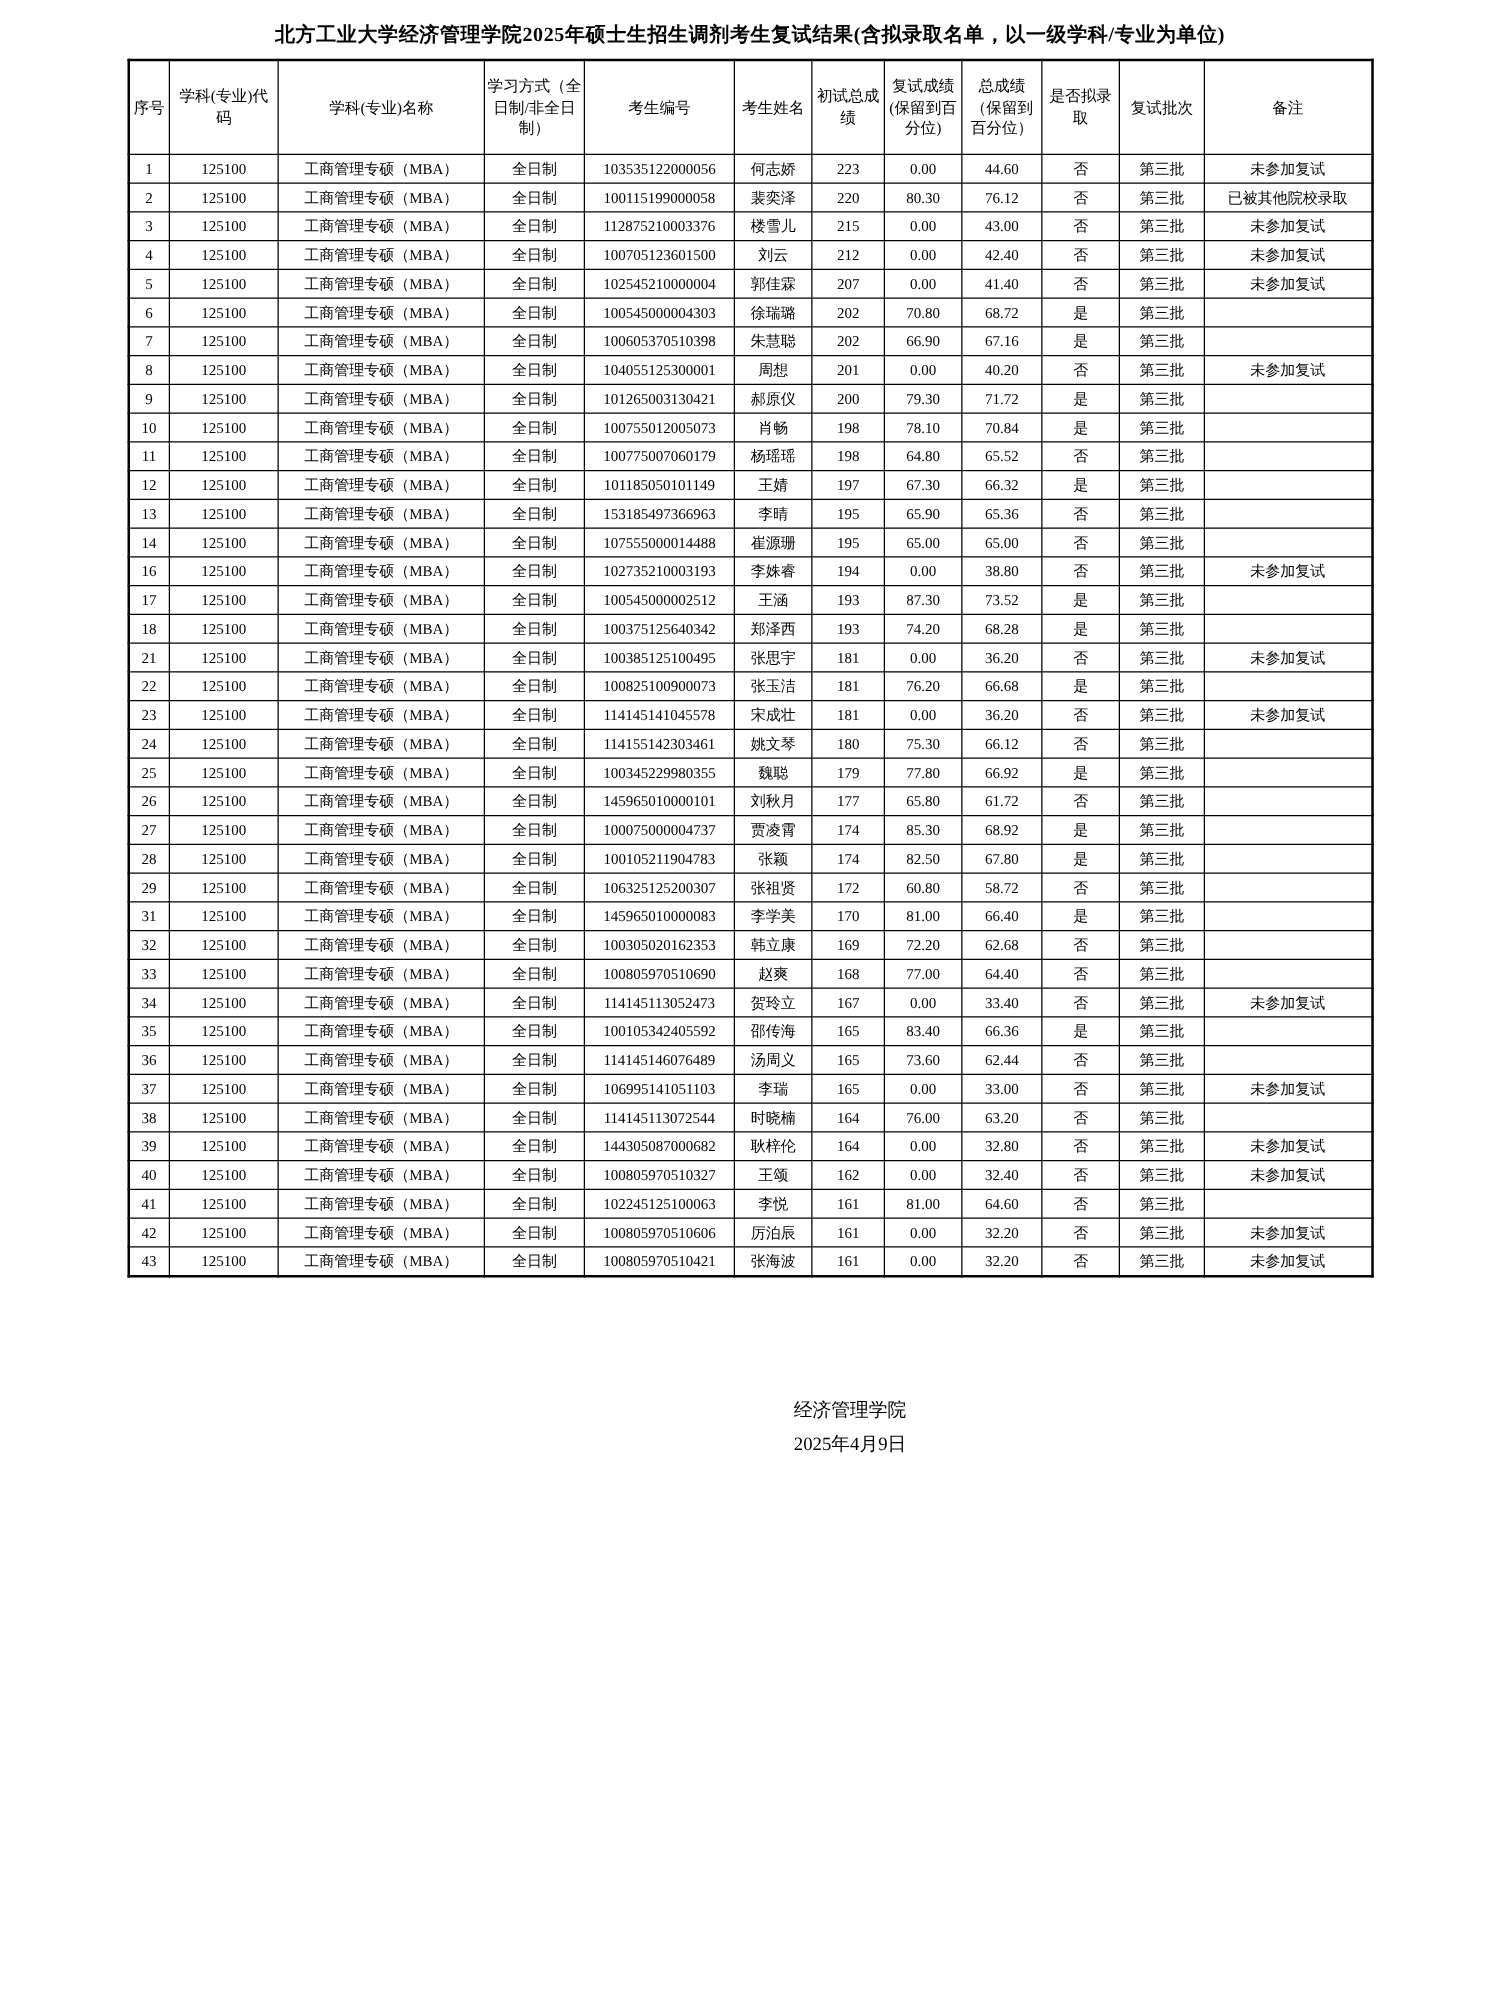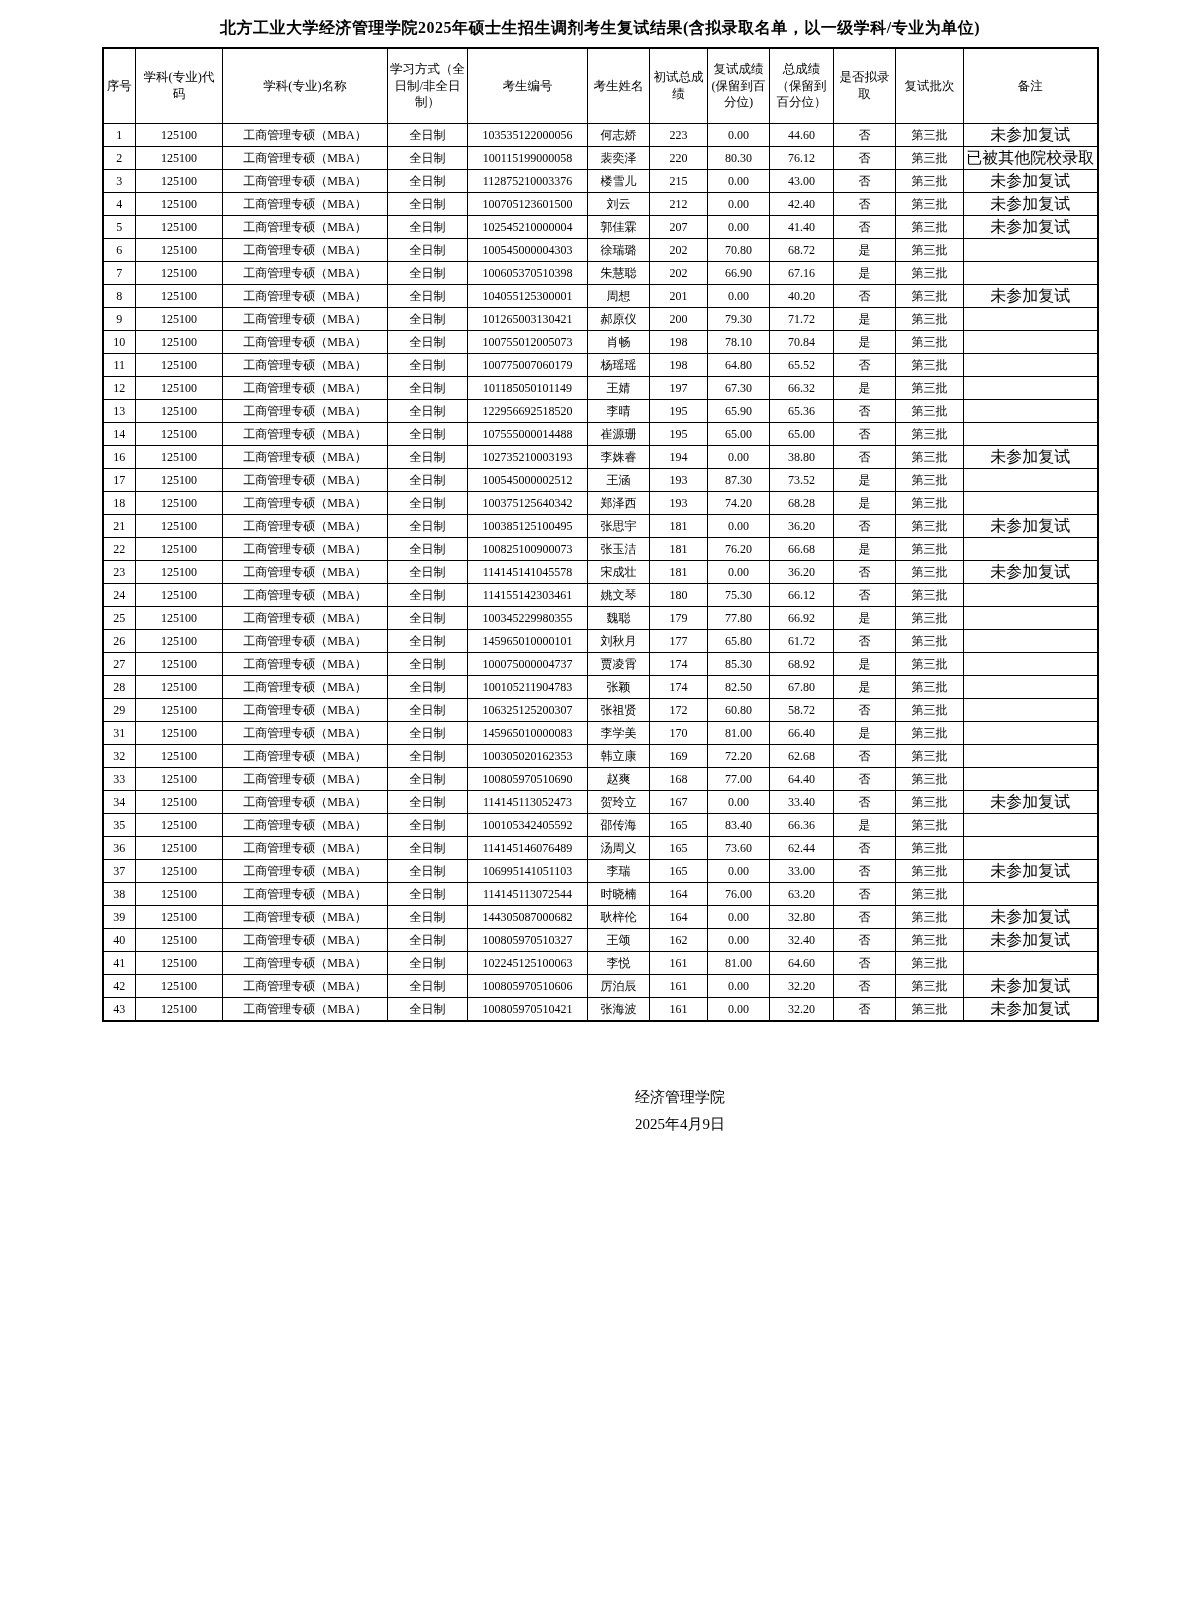--- a/index.html
+++ b/index.html
@@ -46,24 +46,24 @@
     height: 74px;
     font-size: 12.5px;
     font-weight: normal;
   }
   table.results td {
     height: 22px;
     font-size: 12px;
     white-space: nowrap;
   }
   table.results td.remark-cell {
-    font-size: 16px;
+    font-size: 12px;
   }
   .footer {
-    margin-top: 62px;
+    margin-top: 94px;
     margin-left: 160px; 
     text-align: center;
     font-size: 15px;
     line-height: 27px;
   }
 </style>
 </head>
 <body>
 
 <div class="page">
@@ -268,21 +268,21 @@
           <td>66.32</td>
           <td>是</td>
           <td>第三批</td>
           <td class="remark-cell"></td>
         </tr>
         <tr>
           <td>13</td>
           <td>125100</td>
           <td>工商管理专硕（MBA）</td>
           <td>全日制</td>
-          <td>122956692518520</td>
+          <td>153185497366963</td>
           <td>李晴</td>
           <td>195</td>
           <td>65.90</td>
           <td>65.36</td>
           <td>否</td>
           <td>第三批</td>
           <td class="remark-cell"></td>
         </tr>
         <tr>
           <td>14</td>

